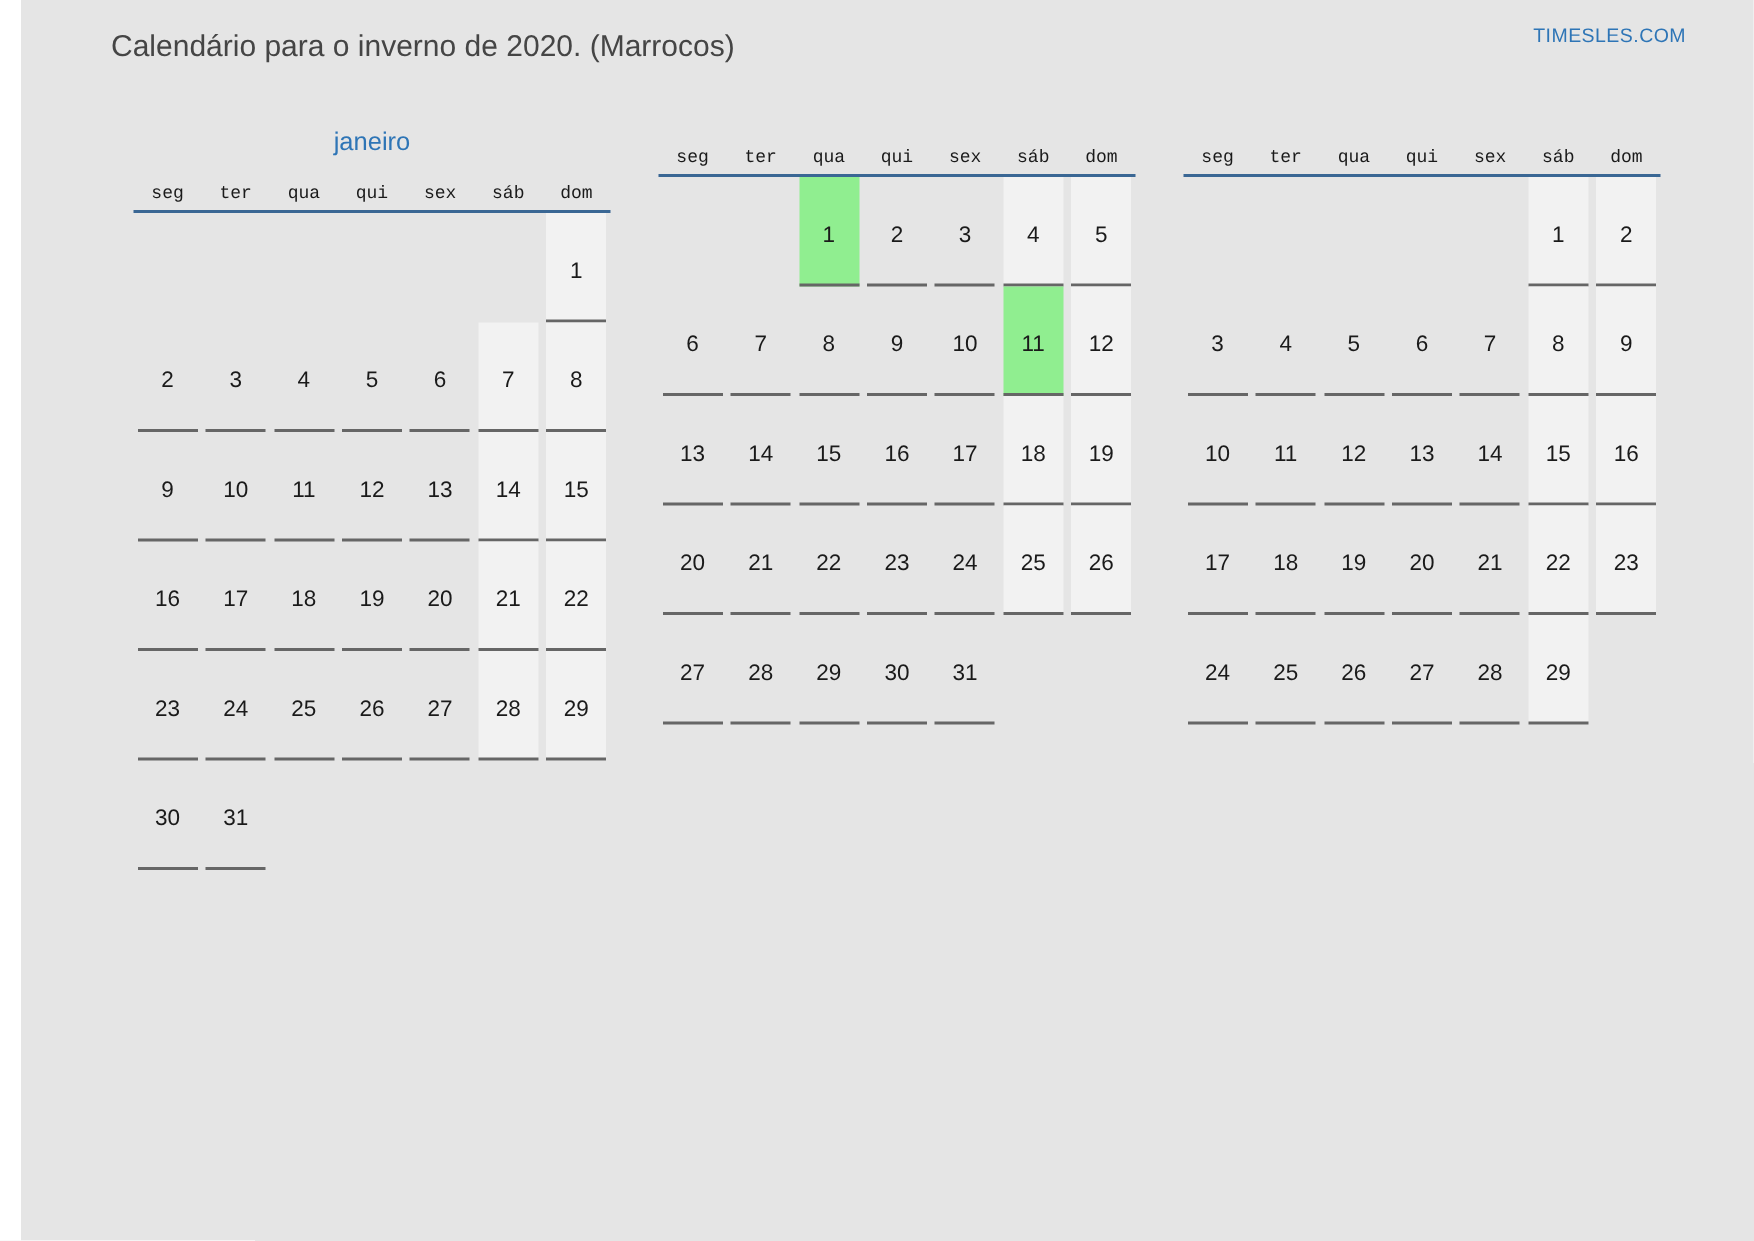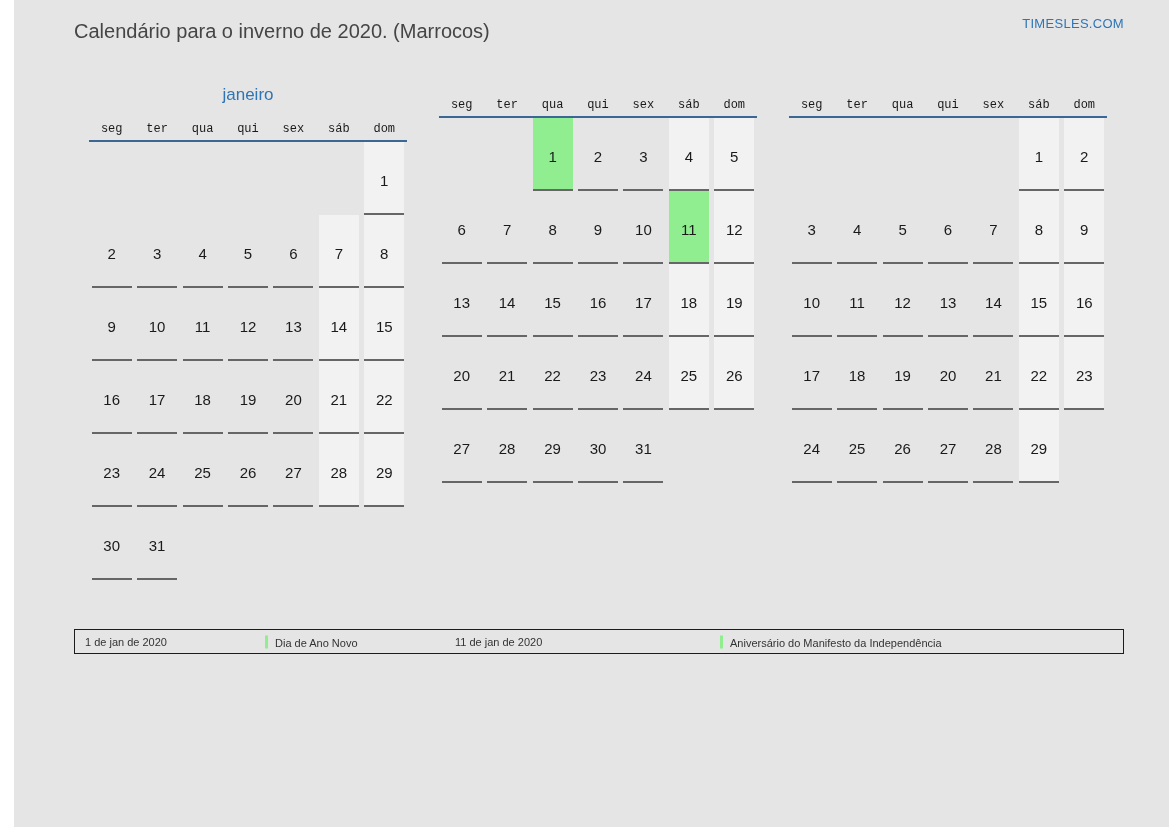--- a/index.html
+++ b/index.html
@@ -447,19 +447,13 @@
           <div class="cell has-date weekend">
             <div class="cell-inner">29</div>
           </div>
           <div class="cell">
             <div class="cell-inner"></div>
           </div>
         </div>
       </div>
     </div>
 
-  <div class="legend">
-      <span class="lg lg-d0">1 de jan de 2020</span>
-      <span class="lg lg-i0"><i class="marker"></i><span>Dia de Ano Novo</span></span>
-      <span class="lg lg-d1">11 de jan de 2020</span>
-      <span class="lg lg-i1"><i class="marker"></i><span>Aniversário do Manifesto da Independência</span></span>
-    </div>
 </div>
 
 </body></html>

